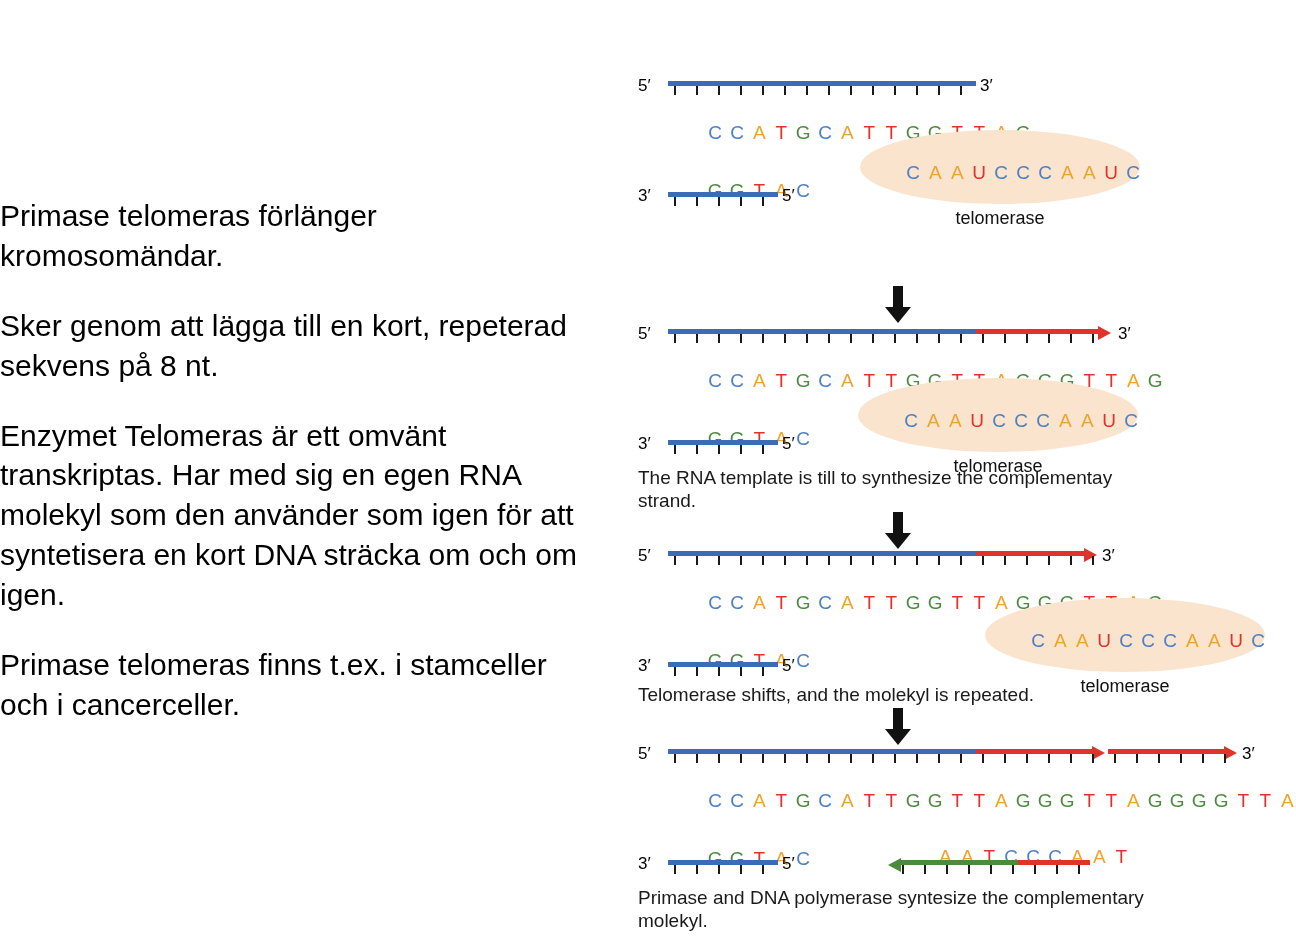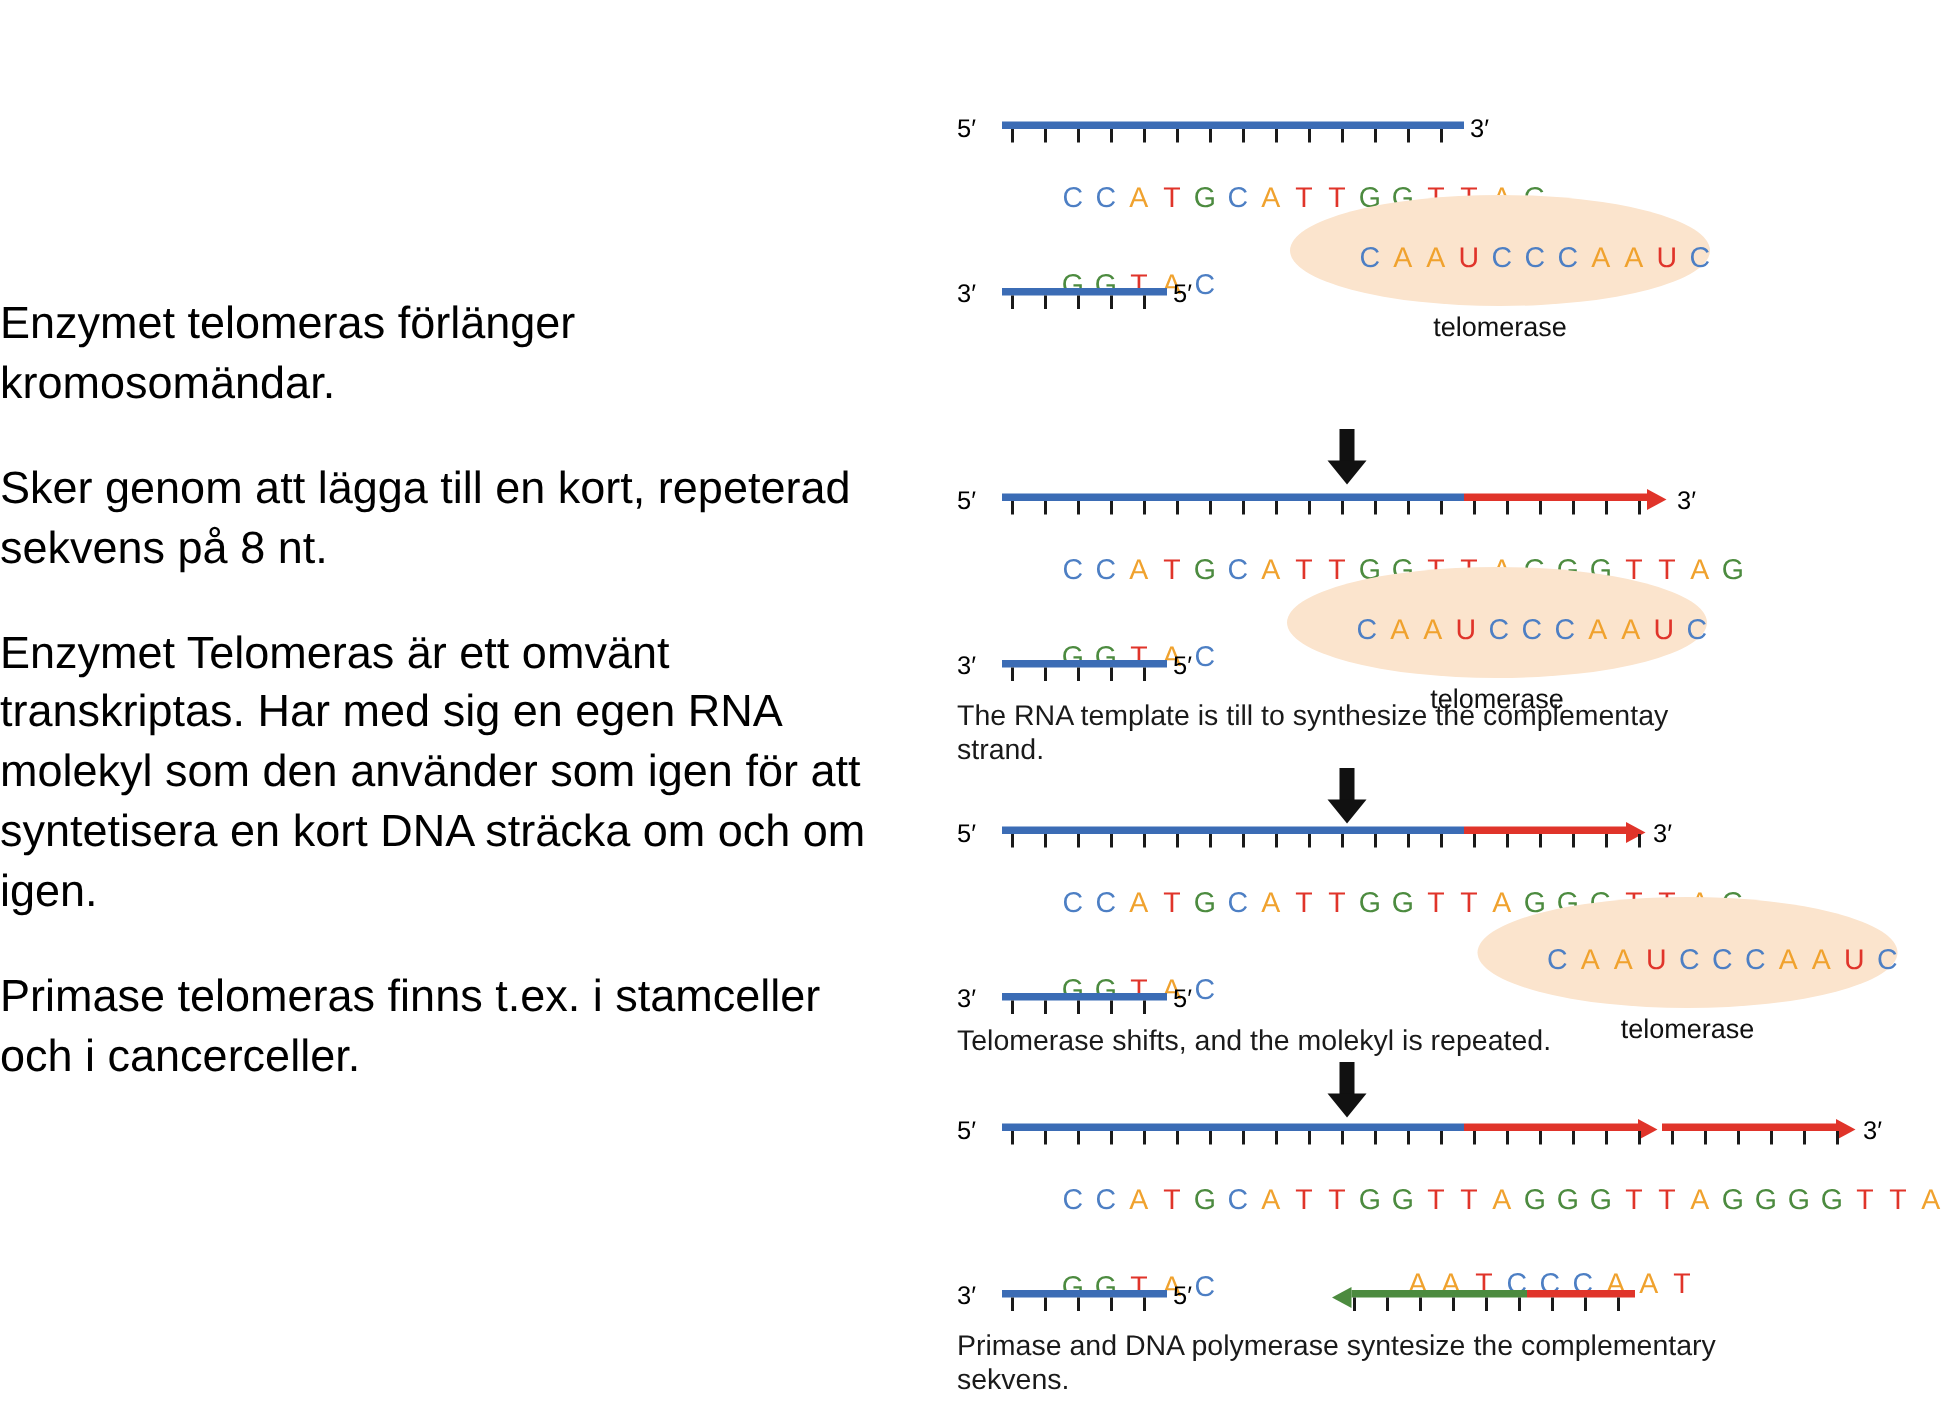--- a/index.html
+++ b/index.html
@@ -148,21 +148,21 @@
     width: 0; height: 0;
     border-left: 13px solid transparent;
     border-right: 13px solid transparent;
     border-top: 16px solid #111;
   }
 </style>
 </head>
 <body>
 
 <div id="left-text">
-  <p class="para">Enzymet telomeras förlänger kromosomändar.</p>
+  <p class="para">Primase telomeras förlänger kromosomändar.</p>
   <p class="para">Sker genom att lägga till en kort, repeterad sekvens på 8 nt.</p>
   <p class="para">Enzymet Telomeras är ett omvänt transkriptas. Har med sig en egen RNA molekyl som den använder  som igen för att syntetisera en kort DNA sträcka om och om igen.</p>
   <p class="para">Primase telomeras finns t.ex. i stamceller och i cancerceller.</p>
 </div>
 
 <div id="diagram">
 
   <div class="stage" style="height:160px;">
     <div class="strand-row" style="top:0;">
       <span class="label5" style="left:8px;">5′</span>
@@ -420,16 +420,16 @@
           <div class="tick" style="left:70px"></div>
         <div class="tick" style="left:92px"></div>
           <div class="tick" style="left:114px"></div>
         <div class="tick" style="left:136px"></div>
           <div class="tick" style="left:158px"></div>
         <div class="tick" style="left:180px"></div>
       </div>
     </div>
 
     <div class="caption" style="left:8px; top:140px; width:610px;">Primase and DNA polymerase syntesize the complementary
-sekvens.</div>
+molekyl.</div>
   </div>
 
 </div>
 
 </body></html>

